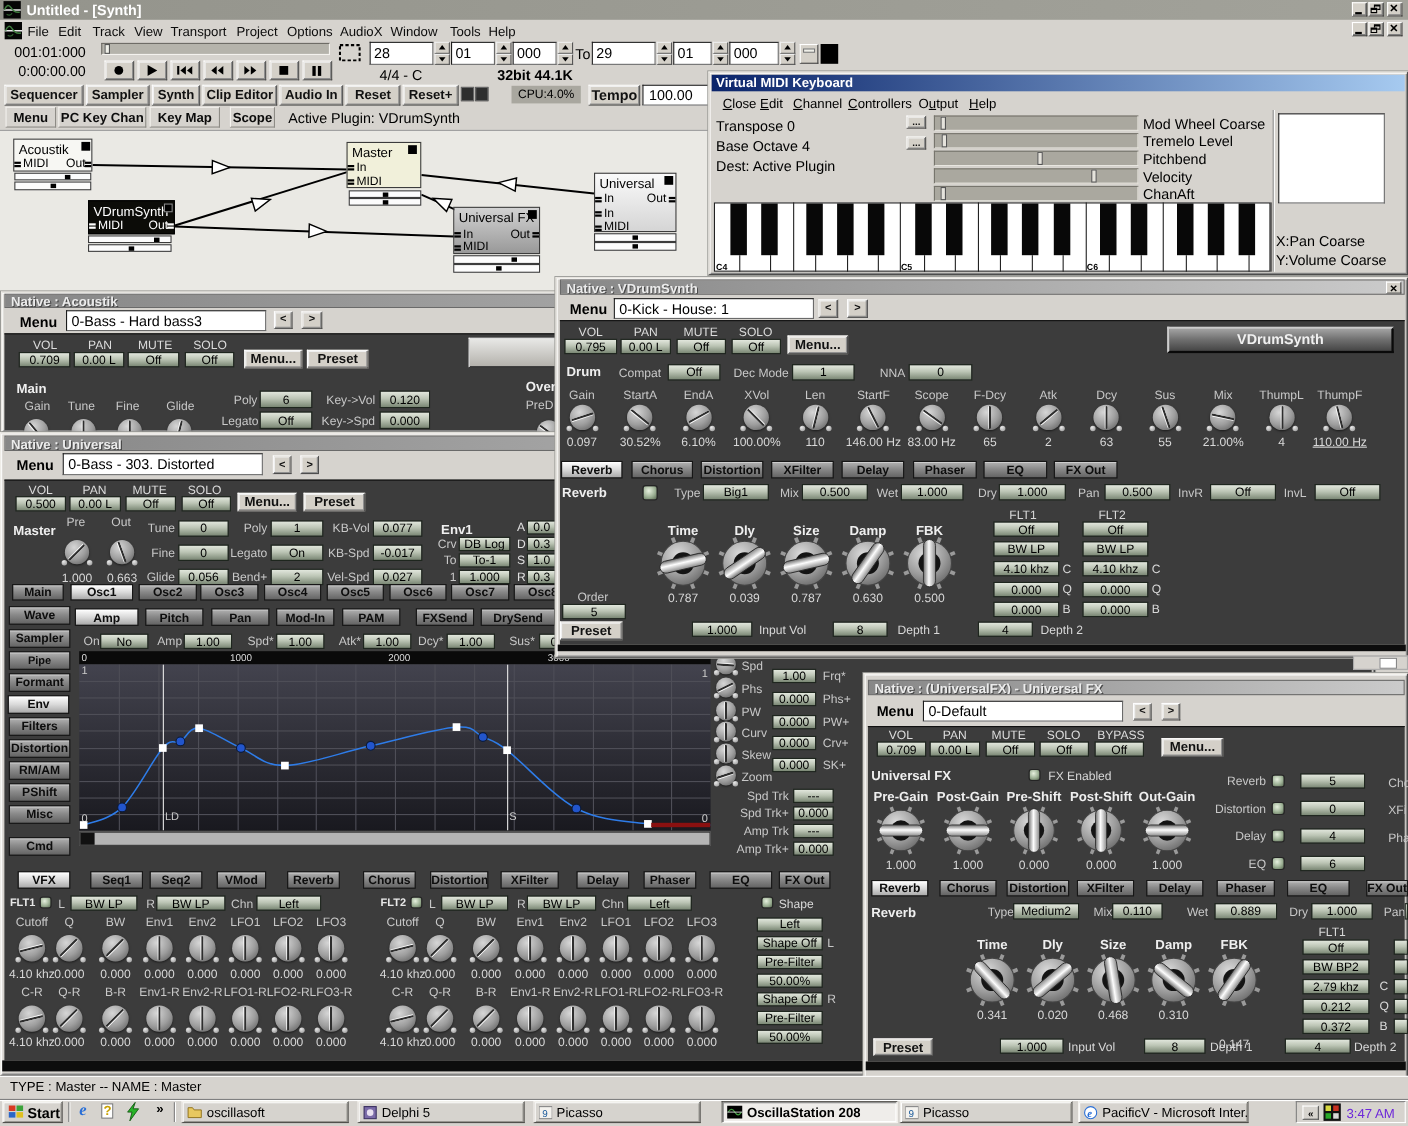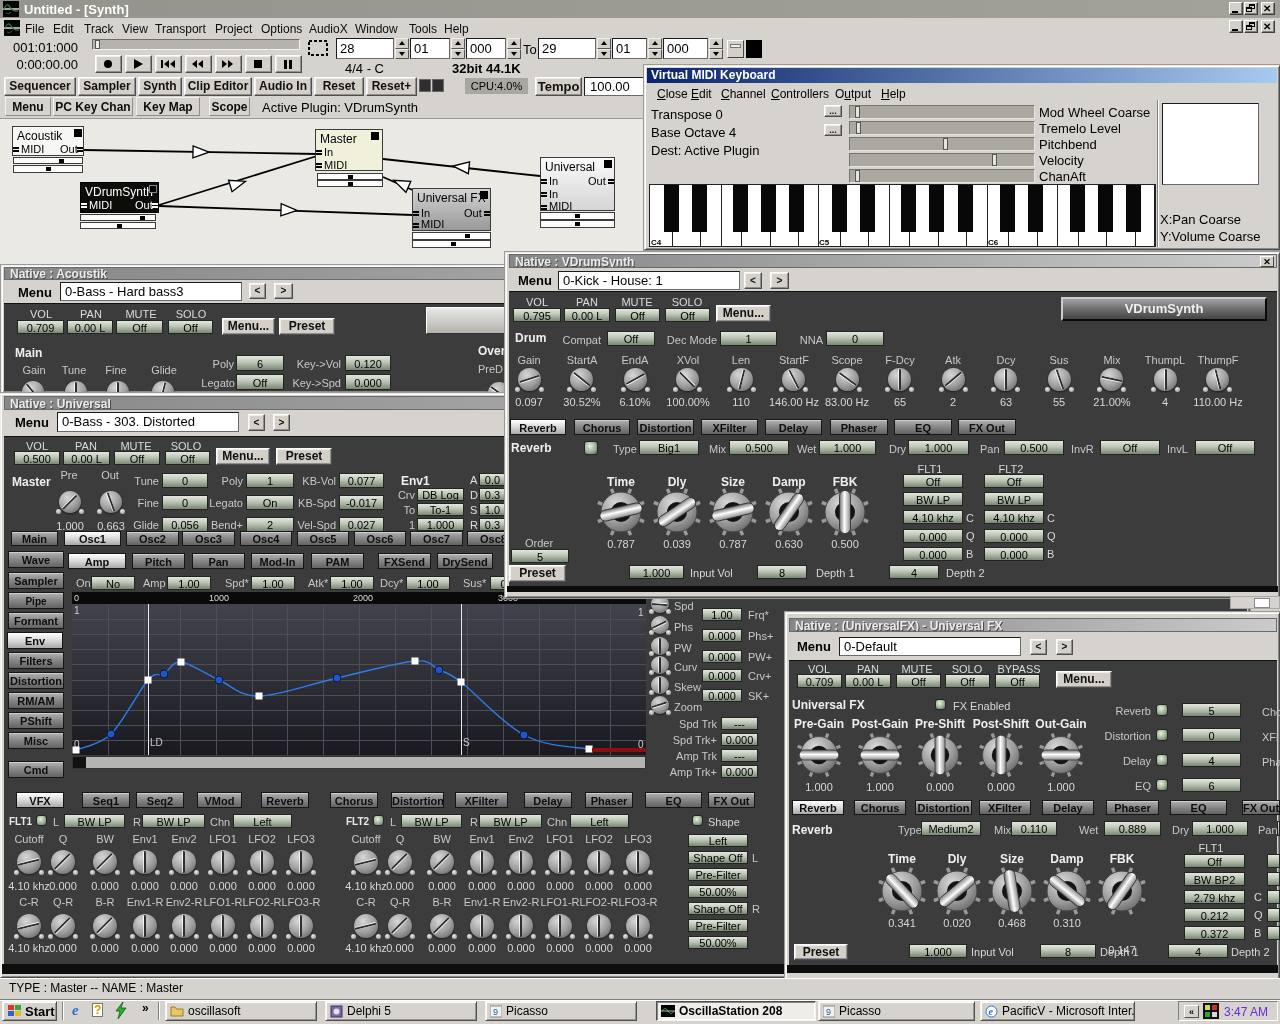--- a/index.html
+++ b/index.html
@@ -439,21 +439,21 @@
 <div class="tab" style="left:297px;top:531px;width:52px;height:15px;font-size:11px;line-height:15px">Osc5</div>
 <div class="tab" style="left:354px;top:531px;width:52px;height:15px;font-size:11px;line-height:15px">Osc6</div>
 <div class="tab" style="left:410px;top:531px;width:53px;height:15px;font-size:11px;line-height:15px">Osc7</div>
 <div class="tab" style="left:467px;top:531px;width:53px;height:15px;font-size:11px;line-height:15px">Osc8</div>
 <div class="tab on" style="left:68px;top:553px;width:58px;height:16px;font-size:11px;line-height:16px">Amp</div>
 <div class="tab" style="left:132px;top:553px;width:53px;height:16px;font-size:11px;line-height:16px">Pitch</div>
 <div class="tab" style="left:192px;top:553px;width:53px;height:16px;font-size:11px;line-height:16px">Pan</div>
 <div class="tab" style="left:251px;top:553px;width:53px;height:16px;font-size:11px;line-height:16px">Mod-In</div>
 <div class="tab" style="left:311px;top:553px;width:53px;height:16px;font-size:11px;line-height:16px">PAM</div>
 <div class="tab" style="left:378px;top:553px;width:53px;height:16px;font-size:11px;line-height:16px">FXSend</div>
-<div class="tab" style="left:437px;top:553px;width:56px;height:16px;font-size:11px;line-height:16px">DrySend</div>
+<div class="tab" style="left:437px;top:553px;width:68px;height:16px;font-size:11px;line-height:16px">DrySend</div>
 <div class="tab" style="left:8px;top:551px;width:56px;height:17px;font-size:11px;line-height:17px">Wave</div>
 <div class="tab" style="left:8px;top:572px;width:56px;height:17px;font-size:11px;line-height:17px">Sampler</div>
 <div class="tab" style="left:8px;top:592px;width:56px;height:17px;font-size:10px;line-height:17px">Pipe</div>
 <div class="tab" style="left:8px;top:612px;width:56px;height:17px;font-size:11px;line-height:17px">Formant</div>
 <div class="tab on" style="left:7px;top:632px;width:56px;height:17px;font-size:11px;line-height:17px">Env</div>
 <div class="tab" style="left:8px;top:652px;width:56px;height:17px;font-size:11px;line-height:17px">Filters</div>
 <div class="tab" style="left:8px;top:672px;width:56px;height:17px;font-size:11px;line-height:17px">Distortion</div>
 <div class="tab" style="left:8px;top:692px;width:56px;height:17px;font-size:11px;line-height:17px">RM/AM</div>
 <div class="tab" style="left:8px;top:712px;width:56px;height:17px;font-size:11px;line-height:17px">PShift</div>
 <div class="tab" style="left:8px;top:732px;width:56px;height:17px;font-size:11px;line-height:17px">Misc</div>
@@ -960,21 +960,21 @@
     <div class="kft" style="left:-3px"></div>
     <div class="kft" style="right:-3px"></div>
   </div>
 <div class="abs nw" style="left:1105px;top:396px;width:120px;text-align:center;font-size:11px;color:#d8d8d8;">4</div>
 <div class="abs nw" style="left:1158px;top:354px;width:120px;text-align:center;font-size:11px;color:#c8c8c8;">ThumpF</div>
 <div class="knob" style="left:1206px;top:368px;width:23px;height:23px">
     <div class="kptr" style="transform:rotate(-14deg)"></div>
     <div class="kft" style="left:-3px"></div>
     <div class="kft" style="right:-3px"></div>
   </div>
-<div class="abs nw" style="left:1158px;top:396px;width:120px;text-align:center;font-size:11px;color:#d8d8d8;">110.00 Hz</div>
+<div class="abs nw" style="left:1158px;top:396px;width:120px;text-align:center;font-size:11px;color:#d8d8d8;text-decoration:underline;">110.00 Hz</div>
 <div class="tab on" style="left:510px;top:419px;width:56px;height:16px;font-size:11px;line-height:16px">Reverb</div>
 <div class="tab" style="left:574px;top:419px;width:56px;height:16px;font-size:11px;line-height:16px">Chorus</div>
 <div class="tab" style="left:637px;top:419px;width:57px;height:16px;font-size:11px;line-height:16px">Distortion</div>
 <div class="tab" style="left:701px;top:419px;width:57px;height:16px;font-size:11px;line-height:16px">XFilter</div>
 <div class="tab" style="left:765px;top:419px;width:57px;height:16px;font-size:11px;line-height:16px">Delay</div>
 <div class="tab" style="left:830px;top:419px;width:58px;height:16px;font-size:11px;line-height:16px">Phaser</div>
 <div class="tab" style="left:894px;top:419px;width:58px;height:16px;font-size:11px;line-height:16px">EQ</div>
 <div class="tab" style="left:958px;top:419px;width:58px;height:16px;font-size:11px;line-height:16px">FX Out</div>
 <div class="abs nw" style="left:511px;top:441px;font-size:12px;color:#efefef;font-weight:bold;">Reverb</div>
 <div class="led" style="left:584px;top:441px;width:14px;height:14px"></div>

